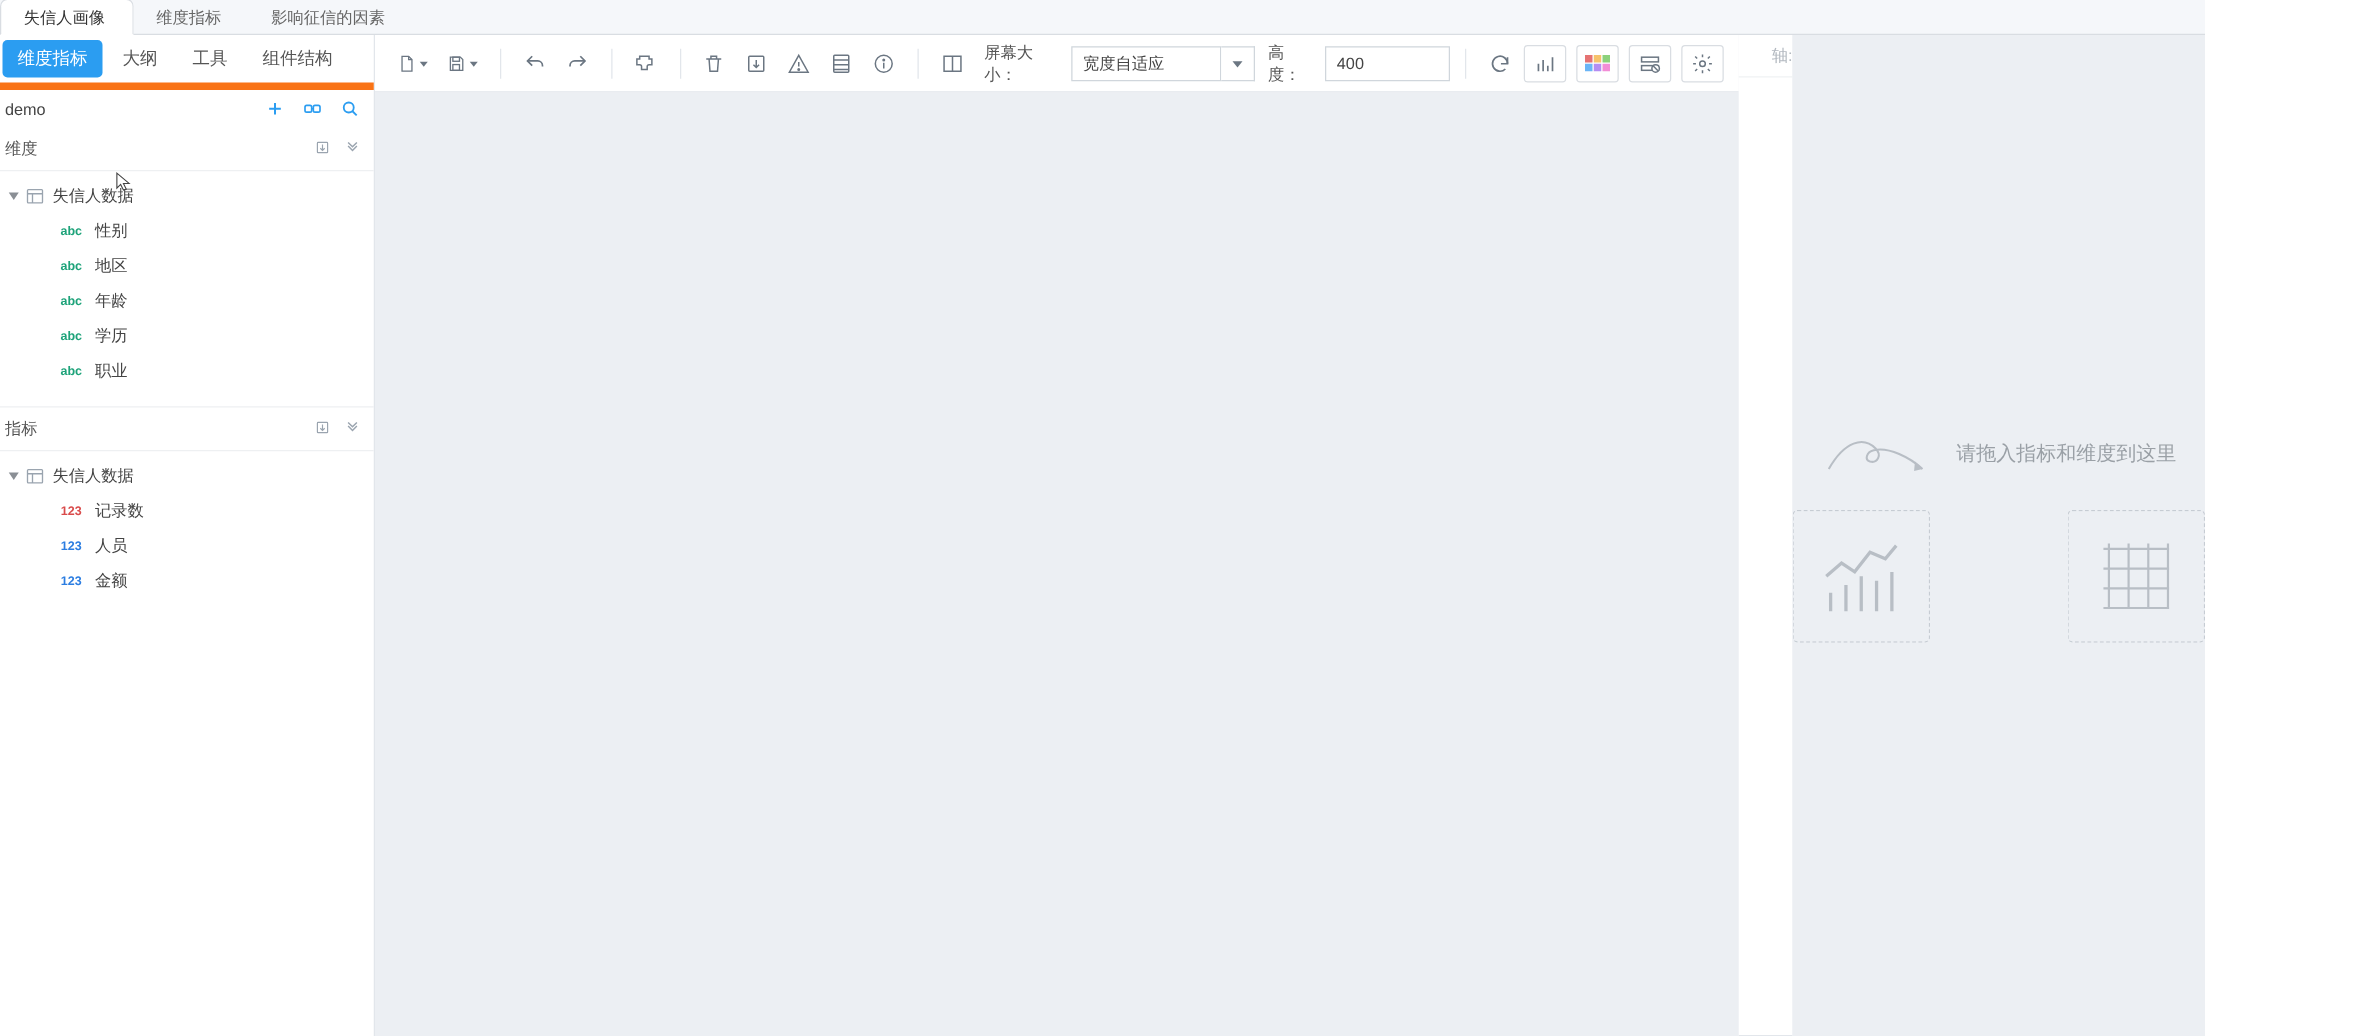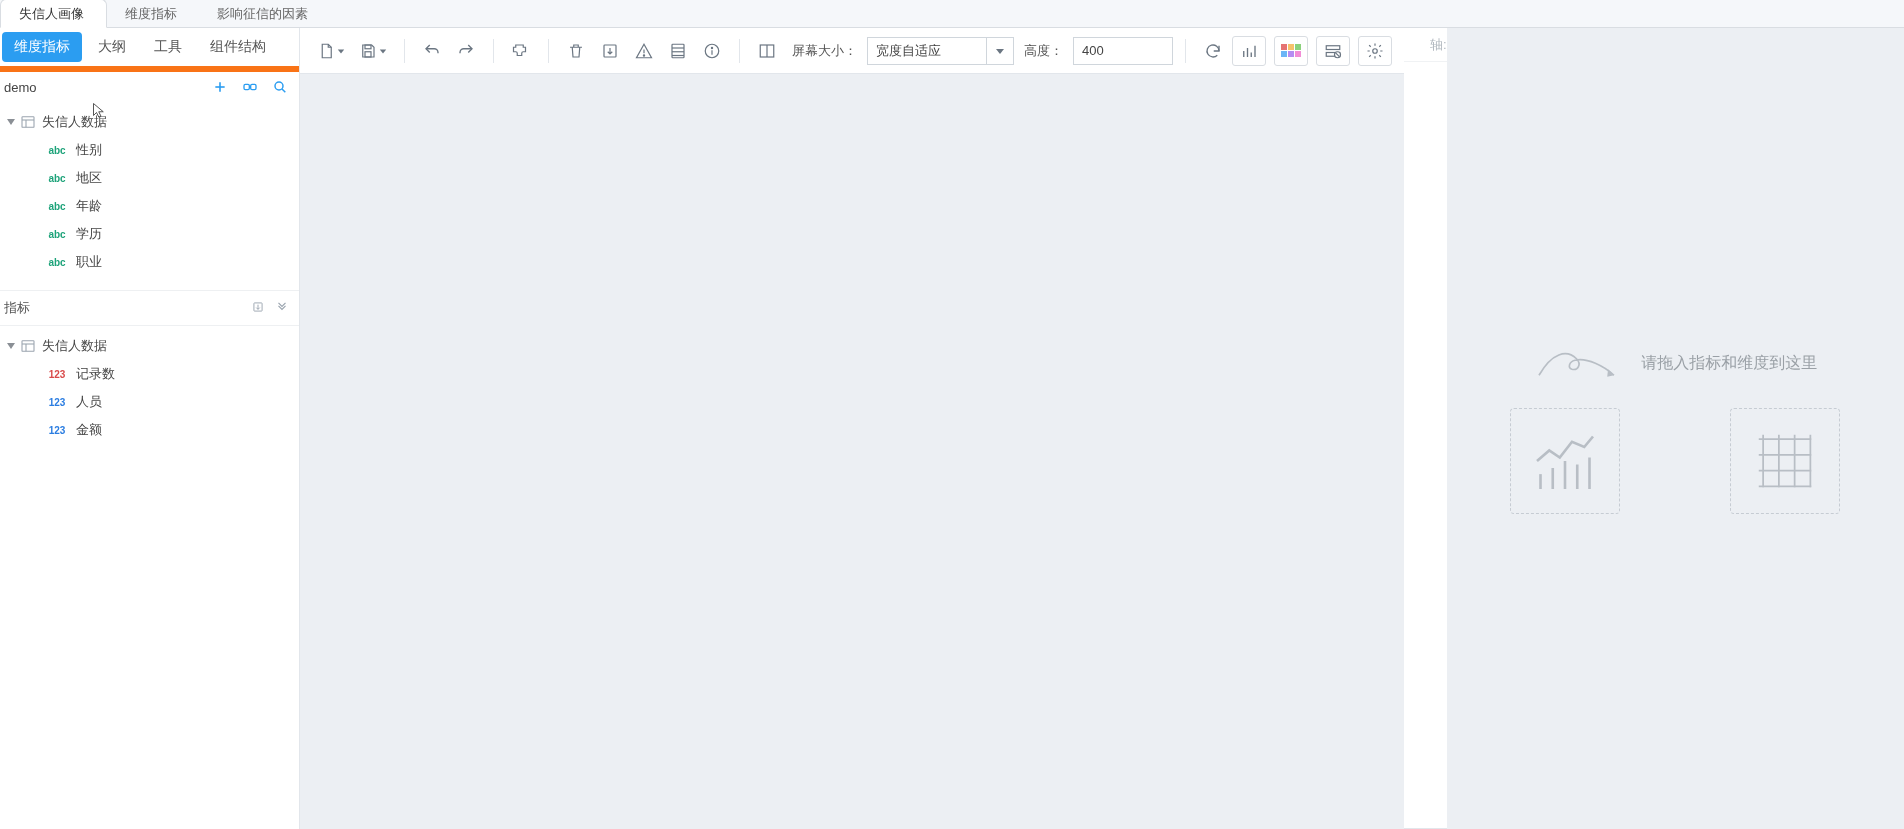--- a/index.html
+++ b/index.html
@@ -3,21 +3,21 @@
 <meta charset="utf-8">
 <style>
 * { box-sizing: border-box; margin: 0; padding: 0; }
 body {
   font-family: "Microsoft YaHei", "PingFang SC", Arial, sans-serif;
   font-size: 13px;
   color: #333;
   background: #fff;
   overflow: hidden;
 }
-.app { display: flex; flex-direction: column; height: 829px; width: 1904px; }
+.app { display: flex; flex-direction: column; height: 829px; width: 1764px; }
 
 
 .filetabs {
   display: flex;
   align-items: flex-end;
   height: 28px;
   background: #f5f7fa;
   border-bottom: 1px solid #d9dde2;
   padding-left: 0;
 }
@@ -242,20 +242,33 @@
           </span>
           <span class="icon-btn">
             <svg viewBox="0 0 24 24" stroke="currentColor" stroke-width="2.2" fill="none">
                 <circle cx="10.5" cy="10.5" r="6"></circle>
                 <line x1="15" y1="15" x2="20" y2="20"></line>
               </svg>
           </span>
         </div>
       </div>
 
+      <div class="section-hdr">
+        <span>维度</span>
+        <div class="right-icons">
+          <span><svg viewBox="0 0 24 24" stroke="currentColor" stroke-width="1.6" fill="none">
+                <rect x="5" y="5" width="14" height="14" rx="1"></rect>
+                <path d="M12 8v8m-3-3l3 3 3-3"></path>
+              </svg></span>
+          <span><svg viewBox="0 0 24 24" stroke="currentColor" stroke-width="2" fill="none">
+                <polyline points="6 10 12 16 18 10"></polyline>
+                <polyline points="6 5 12 11 18 5"></polyline>
+              </svg></span>
+        </div>
+      </div>
 
       <div class="tree" style="position:relative;">
         <div class="tree-node group">
           <span class="caret">
               <svg viewBox="0 0 10 10" fill="#8a8f95">
                 <polygon points="1,2 9,2 5,8"></polygon>
               </svg>
             </span>
           <span class="ds-icon">
               <svg viewBox="0 0 24 24" stroke="currentColor" fill="none" stroke-width="1.6">

